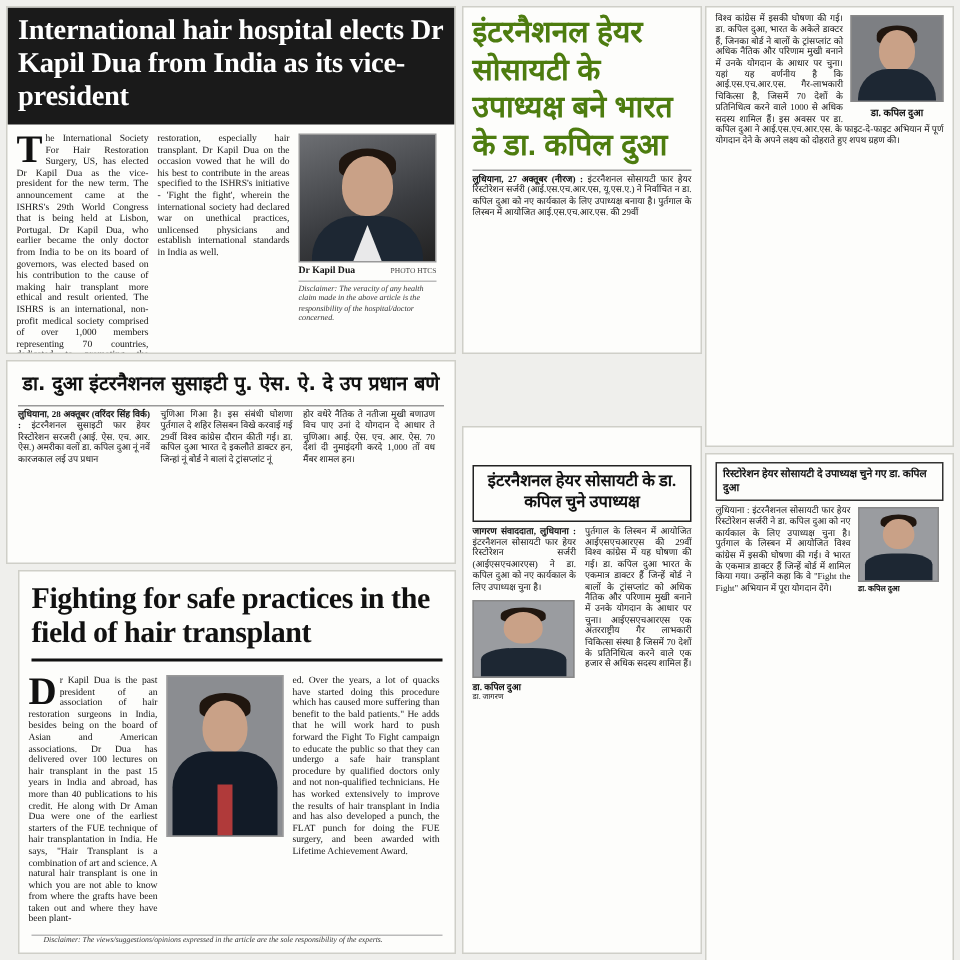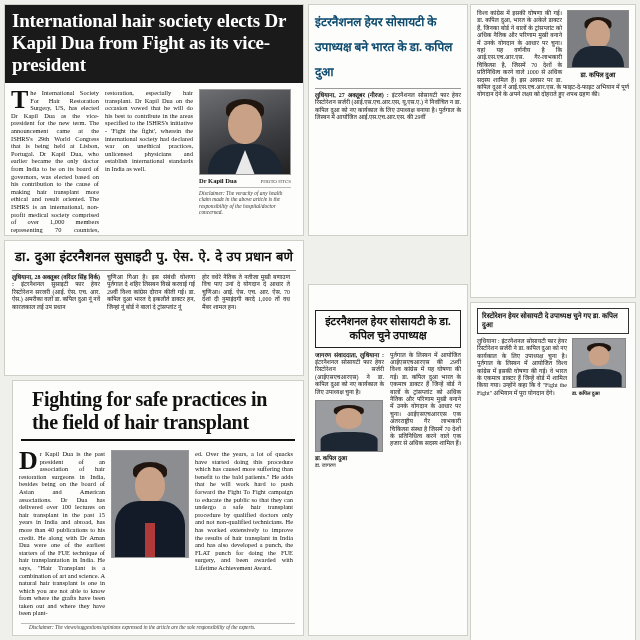--- a/index.html
+++ b/index.html
@@ -63,22 +63,22 @@
     border-top:1px solid #bbb;margin-top:3px;padding-top:2px;
   }
 
   
   .dev{font-family:Liberation Serif, serif;}
   .dev-head{font-weight:bold;line-height:1.25;}
   .mini{font-size:6px;line-height:7.4px;text-align:justify;}
 
   
   .hi-head{
-    font-family:Liberation Serif, serif;
-    font-weight:bold;font-size:12px;line-height:25px;color:#0c4a6e;
+    font-family:Liberation Sans, sans-serif;
+    font-weight:bold;font-size:20px;line-height:25px;color:#4d7c0f;
   }
   .rule{border-bottom:1px solid #999;margin:3px 0;}
 
   
   .portrait-sm{
     width:62px;height:58px;background:#7d7f83;position:relative;overflow:hidden;
     border:1px solid #888;box-sizing:border-box;
   }
   .portrait-sm .f{position:absolute;left:50%;top:9px;transform:translateX(-50%);width:24px;height:28px;border-radius:50% 50% 46% 46%;background:#c9a187;}
   .portrait-sm .h{position:absolute;left:50%;top:6px;transform:translateX(-50%);width:27px;height:13px;border-radius:50% 50% 30% 30%;background:#20160f;}
@@ -113,21 +113,21 @@
   .imgph .h{position:absolute;left:50%;top:8%;transform:translateX(-50%);width:46%;height:20%;border-radius:50% 50% 30% 30%;background:#20160f;}
   .imgph .b2{position:absolute;left:50%;bottom:0;transform:translateX(-50%);width:86%;height:38%;border-radius:40% 40% 0 0;background:#1d2733;}
   .hr-dark{height:2px;background:#111;margin:2px 0;}
 </style>
 </head>
 <body>
 
 <div class="page">
 
   <div class="clip" style="left:4px;top:4px;width:300px;height:232px;">
-    <div class="eng-head">International hair society elects Dr Kapil Dua from Fight as its vice-president</div>
+    <div class="eng-head">International hair hospital elects Dr Kapil Dua from India as its vice-president</div>
     <div class="eng-body">
       <div class="col dropcap" style="width:88px;">The International Society For Hair Restoration Surgery, US, has elected Dr Kapil Dua as the vice-president for the new term. The announcement came at the ISHRS's 29th World Congress that is being held at Lisbon, Portugal.
 
 Dr Kapil Dua, who earlier became the only doctor from India to be on its board of governors, was elected based on his contribution to the cause of making hair transplant more ethical and result oriented. The ISHRS is an international, non-profit medical society comprised of over 1,000 members representing 70 countries, dedicated to promoting the highest standards of medical practice and medical ethics in the field of hair</div>
       <div class="col" style="width:88px;">restoration, especially hair transplant. Dr Kapil Dua on the occasion vowed that he will do his best to contribute in the areas specified to the ISHRS's initiative - 'Fight the fight', wherein the international society had declared war on unethical practices, unlicensed physicians and establish international standards in India as well.</div>
       <div class="photo-box">
         <div class="photo">
           <div class="hair"></div>
             <div class="face"></div>
             <div class="body"></div>
@@ -192,21 +192,21 @@
             <div class="b2"></div>
         </div>
         <div class="dev b" style="font-size:6px;margin-top:2px;">डा. कपिल दुआ</div>
         <div class="dev tiny">डा. जागरण</div>
       </div>
       <div class="dev mini" style="width:72px;">पुर्तगाल के लिस्बन में आयोजित आईएसएचआरएस की 29वीं विश्व कांग्रेस में यह घोषणा की गई। डा. कपिल दुआ भारत के एकमात्र डाक्टर हैं जिन्हें बोर्ड ने बालों के ट्रांसप्लांट को अधिक नैतिक और परिणाम मुखी बनाने में उनके योगदान के आधार पर चुना। आईएसएचआरएस एक अंतरराष्ट्रीय गैर लाभकारी चिकित्सा संस्था है जिसमें 70 देशों के प्रतिनिधित्व करने वाले एक हजार से अधिक सदस्य शामिल हैं।</div>
     </div>
   </div>
 
   <div class="clip" style="left:12px;top:380px;width:292px;height:256px;">
-    <div style="padding:7px 8px 2px 19px;">
+    <div style="padding:7px 8px 2px 8px;">
       <div class="feat-head">Fighting for safe practices in the field of hair transplant</div>
     </div>
     <div class="hr-dark" style="margin:3px 8px;"></div>
     <div class="feat-body">
       <div class="col dropcap" style="width:86px;">Dr Kapil Dua is the past president of an association of hair restoration surgeons in India, besides being on the board of Asian and American associations. Dr Dua has delivered over 100 lectures on hair transplant in the past 15 years in India and abroad, has more than 40 publications to his credit. He along with Dr Aman Dua were one of the earliest starters of the FUE technique of hair transplantation in India.
 
 He says, "Hair Transplant is a combination of art and science. A natural hair transplant is one in which you are not able to know from where the grafts have been taken out and where they have been plant-</div>
       <div class="feat-photo">
         <div class="h"></div>
           <div class="f"></div>

